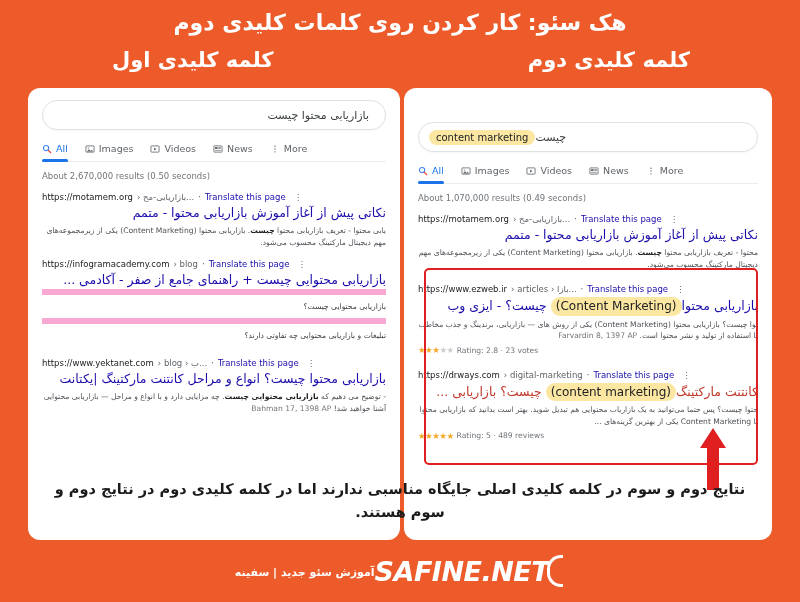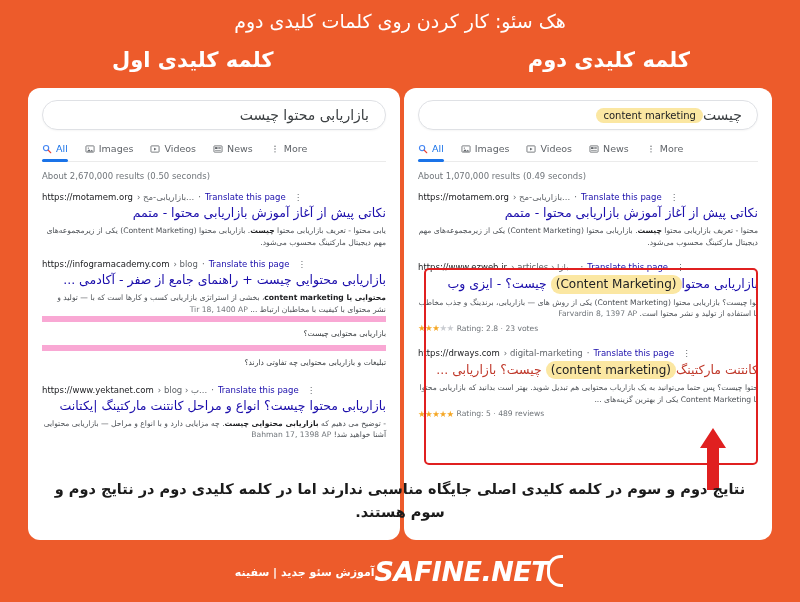--- a/index.html
+++ b/index.html
@@ -7,21 +7,21 @@
     width:800px;height:602px;overflow:hidden;
     background:#ED5B2B;
     font-family:"DejaVu Sans","Liberation Sans",sans-serif;
     position:relative;
   }
   .stage{position:relative;width:800px;height:602px;}
 
   
   .main-title{
     position:absolute;top:10px;left:0;width:800px;
-    text-align:center;color:#fff;font-size:19px;font-weight:400;
+    text-align:center;color:#fff;font-size:22px;font-weight:700;
     letter-spacing:0;direction:rtl;
   }
   .col-title{
     position:absolute;top:48px;color:#fff;font-weight:800;font-size:21px;
     direction:rtl;white-space:nowrap;
   }
   .col-title.right{right:110px;}
   .col-title.left{left:112px;}
 
   
@@ -33,21 +33,21 @@
   .card.right{left:404px;width:368px;}
   .card-inner{padding:12px 14px 0 14px;direction:ltr;}
 
   
   .searchbar{
     height:30px;border:1px solid #dfe1e5;border-radius:16px;
     display:flex;align-items:center;justify-content:flex-end;
     padding:0 16px;box-sizing:border-box;background:#fff;
     box-shadow:0 1px 2px rgba(0,0,0,.04);
   }
-  .q-fa{font-size:14px;color:#3c4043;direction:rtl;}
+  .q-fa{font-size:11px;color:#3c4043;direction:rtl;}
   .hl{background:#FBE7A2;border-radius:9px;padding:2px 7px;color:#202124;
       font-size:10px;direction:ltr;display:inline-block;}
 
   
   .nav{display:flex;align-items:flex-end;gap:17px;margin-top:13px;
        border-bottom:1px solid #ebebeb;padding-bottom:0;}
   .nav-item{display:flex;align-items:center;gap:4px;font-size:9.5px;
             color:#5f6368;padding-bottom:7px;position:relative;}
   .nav-item.active{color:#1a73e8;align-items:center;}
   .nav-item.active:after{
@@ -198,24 +198,20 @@
 
       <div class="result">
         <div class="r-url">
           <span class="dom">https://infogramacademy.com</span>
           <span class="path">› blog</span>
           <span class="path">·</span>
           <span class="tr">Translate this page</span>
           <span class="dots">⋮</span>
         </div>
         <div class="r-title">بازاریابی محتوایی چیست + راهنمای جامع از صفر - آکادمی ...</div>
-        <div class="r-desc">
-          <b>محتوایی</b><b> یا content marketing</b><span>، بخشی از استراتژی بازاریابی کسب و کارها است که با — تولید و نشر محتوای با کیفیت با مخاطبان ارتباط ...</span>
-          <span class="date">Tir 18, 1400 AP</span>
-        </div>
       </div>
 
       <div class="relq">بازاریابی محتوایی چیست؟</div>
       <div class="relq">تبلیغات و بازاریابی محتوایی چه تفاوتی دارند؟</div>
 
       <div class="result">
         <div class="r-url">
           <span class="dom">https://www.yektanet.com</span>
           <span class="path">› blog › ب...</span>
           <span class="path">·</span>
@@ -228,21 +224,21 @@
           <span class="date">Bahman 17, 1398 AP</span>
         </div>
       </div>
 
     </div>
   </div>
 
   <div class="card right">
     <div class="card-inner">
 
-      <div class="searchbar" style="justify-content:flex-end;padding:0 10px;">
+      <div class="searchbar" style="justify-content:flex-start;padding:0 10px;margin-top:22px;">
         <span class="hl">content marketing</span>
         <span class="q-fa" style="margin-right:5px;">چیست</span>
       </div>
 
       <div class="nav">
         <div class="nav-item active">
           <span class="ico">
             <svg viewBox="0 0 16 16" width="10" height="10">
                 <circle cx="6.5" cy="6.5" r="4.2" fill="none" stroke="#4285F4" stroke-width="1.8"></circle>
                 <path d="M10 10 L14 14" stroke="#EA4335" stroke-width="1.8" stroke-linecap="round"></path>

